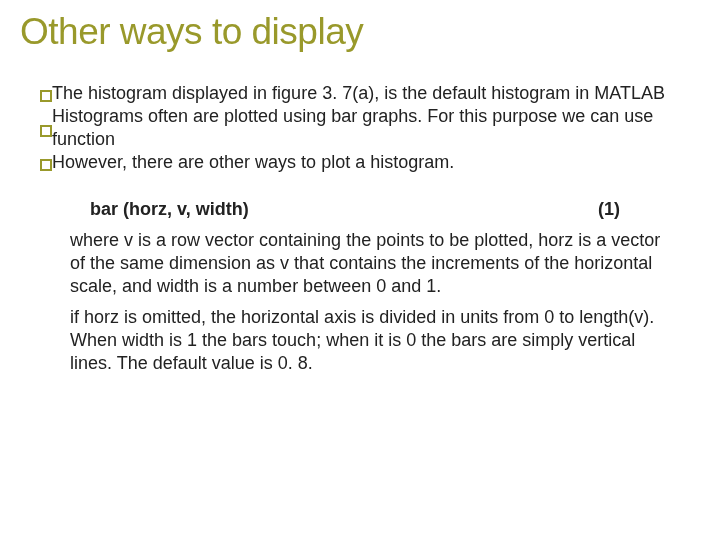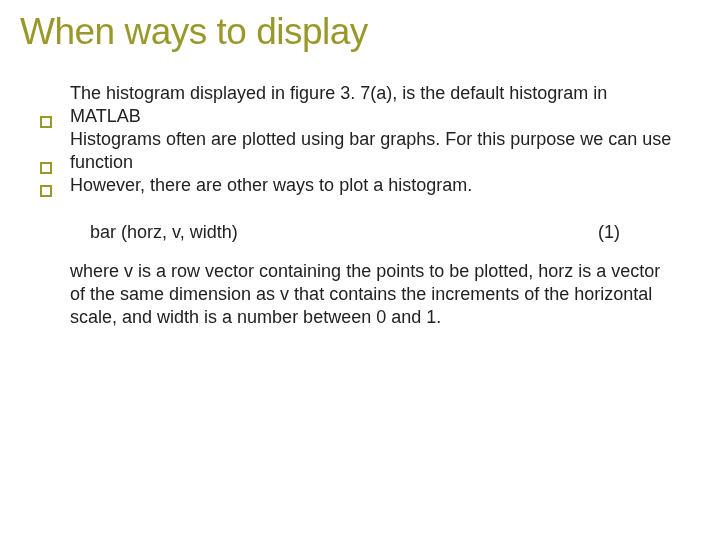--- a/index.html
+++ b/index.html
@@ -23,51 +23,50 @@
     padding: 28px 40px 0 40px;
     color: #222;
     font-size: 18px;
     line-height: 1.28;
   }
   .bullets {
     margin-bottom: 24px;
   }
   .bullet-row {
     display: flex;
-    align-items: flex-end;
-    gap: 18px;
+    align-items: center;
     margin-bottom: 0px;
   }
   .bullet-marker {
     flex: 0 0 auto;
     width: 12px;
     height: 12px;
     border: 2px solid #99992b;
     margin-top: 6px;
   }
   .bullet-text {
     flex: 1 1 auto;
   }
   .indented {
     padding-left: 30px;
   }
   .func-line {
     display: flex;
-    font-weight: normal;
+    font-weight: bold;
     margin-bottom: 0px;
   }
   .func-call { flex: 1; padding-left: 20px; }
   .func-num { flex: 0 0 auto; padding-right: 60px; }
-  .para { margin-top: 16px; }
+  .para { margin-top: 8px; }
 </style>
 </head>
 <body>
 
 <div class="title">
-  <span>When ways to display</span><br>
+  <span>Other ways to display</span><br>
 </div>
 
 <div class="content">
 
   <div class="bullets">
     <div class="bullet-row">
       <div class="bullet-marker"></div>
       <div class="bullet-text">The histogram displayed in figure 3. 7(a), is the default histogram in MATLAB</div>
     </div>
     <div class="bullet-row">
@@ -79,15 +78,16 @@
       <div class="bullet-text">However, there are other ways to plot a histogram.</div>
     </div>
   </div>
 
   <div class="indented">
     <div class="func-line">
       <div class="func-call">bar (horz, v, width)</div>
       <div class="func-num">(1)</div>
     </div>
     <div class="para">where v is a row vector containing the points to be plotted, horz is a vector of the same dimension as v that contains the increments of the horizontal scale, and width is a number between 0 and 1.</div>
+    <div class="para">if horz is omitted, the horizontal axis is divided in units from 0 to length(v). When width is 1 the bars touch; when it is 0 the bars are simply vertical lines. The default value is 0. 8.</div>
   </div>
 
 </div>
 
 </body></html>

